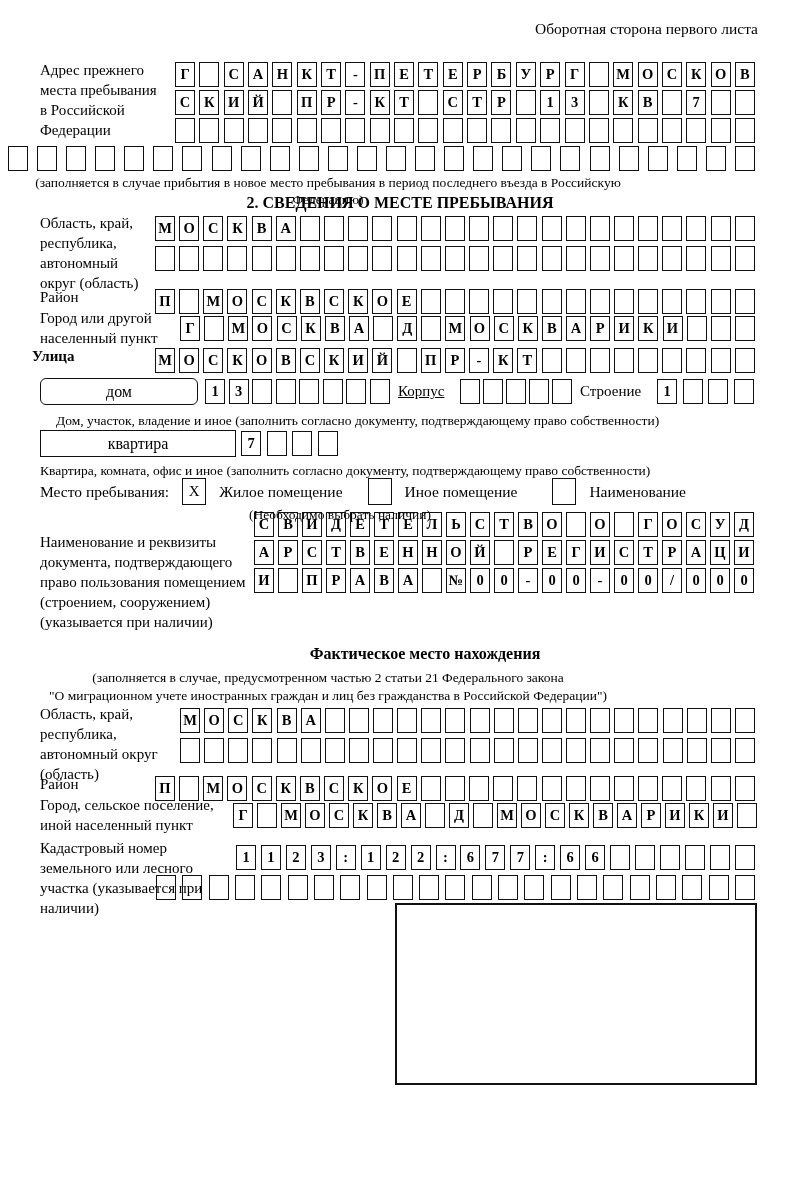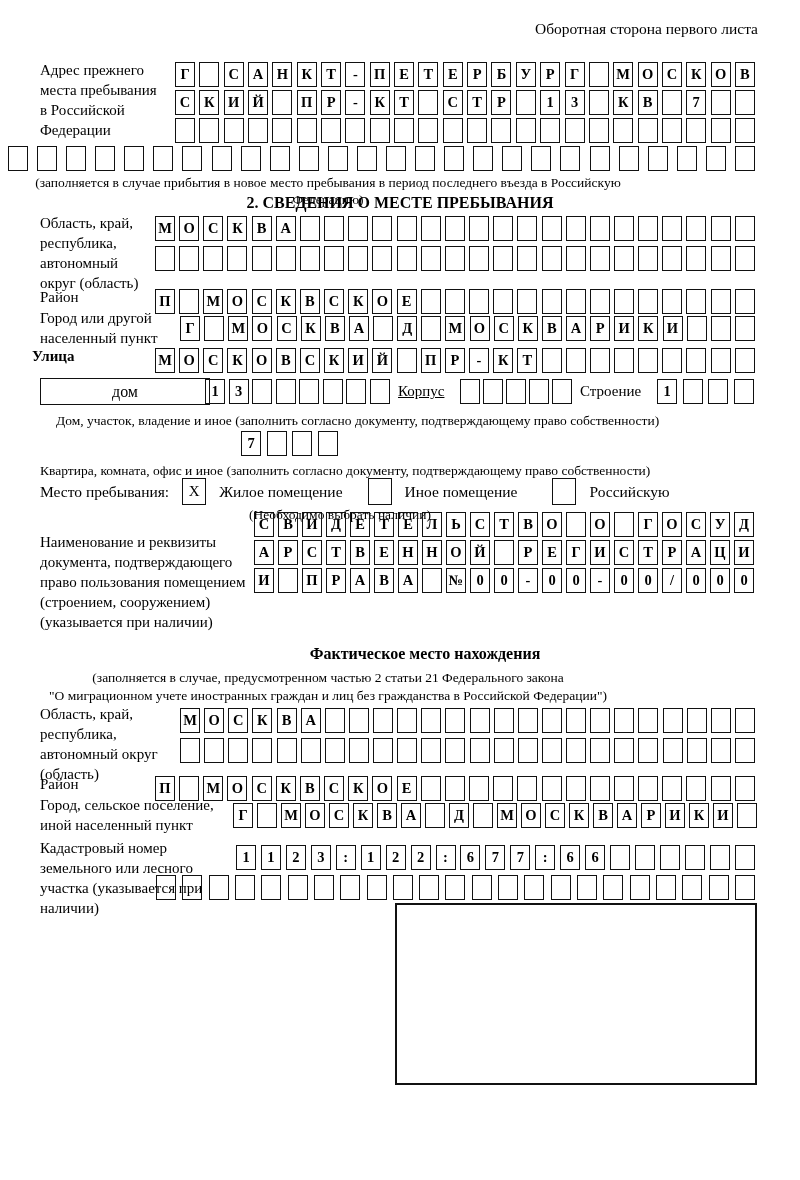--- a/index.html
+++ b/index.html
@@ -23,21 +23,21 @@
   #s2-title{top:194px;}
   #oblast-lbl{left:40px;top:213px;width:112px;}
   #oblast-r1{left:155px;top:216px;width:600px;}
   #oblast-r2{left:155px;top:246px;width:600px;}
   #rayon-lbl{left:40px;top:287px;}
   #rayon-r{left:155px;top:289px;width:600px;}
   #gorod-lbl{left:40px;top:308px;width:140px;}
   #gorod-r{left:180px;top:316px;width:575px;}
   #ulitsa-lbl{left:32px;top:346px;font-weight:bold;}
   #ulitsa-r{left:155px;top:348px;width:600px;}
-  #dom-box{left:40px;top:378px;width:170px;height:27px;}
+  #dom-box{left:40px;top:378px;width:158px;height:27px;border-radius:6px;}
   #dom-cells{left:205px;top:379px;width:185px;}
   #korpus-lbl{left:398px;top:381px;text-decoration:underline;}
   #korpus-cells{left:460px;top:379px;width:112px;}
   #stroenie-lbl{left:580px;top:381px;}
   #stroenie-cells{left:657px;top:379px;width:97px;}
   #dom-cap{left:40px;top:412px;margin-left:16px;}
   #kv-box{left:40px;top:430px;width:196px;height:27px;}
   #kv-cells{left:241px;top:431px;width:97px;}
   #kv-cap{left:40px;top:462px;}
   #mesto{left:40px;top:478px;display:flex;align-items:center;gap:13px;position:absolute;font-size:15.5px;}
@@ -343,36 +343,37 @@
     </div>
   <div class="lbl" id="stroenie-lbl">Строение</div>
   <div class="r" id="stroenie-cells">
       <div class="cell">1</div>
       <div class="cell"></div>
       <div class="cell"></div>
       <div class="cell"></div>
     </div>
   <div class="cap" id="dom-cap">Дом, участок, владение и иное (заполнить согласно документу, подтверждающему право собственности)</div>
 
+  <div class="wbox" id="kv-box">квартира</div>
   <div class="r" id="kv-cells">
       <div class="cell">7</div>
       <div class="cell"></div>
       <div class="cell"></div>
       <div class="cell"></div>
     </div>
   <div class="cap" id="kv-cap">Квартира, комната, офис и иное (заполнить согласно документу, подтверждающему право собственности)</div>
 
   <div id="mesto">
     <span>Место пребывания:</span>
     <span class="cb">X</span>
     <span>Жилое помещение</span>
     <span class="cb" style="margin-left:12px"></span>
     <span>Иное помещение</span>
     <span class="cb" style="margin-left:22px"></span>
-    <span>Российскую</span>
+    <span>Наименование</span>
   </div>
   <div class="cap" id="mesto-cap">(Необходимо выбрать наличии)</div>
 
   <div class="lbl" id="doc-lbl">Наименование и реквизиты документа, подтверждающего право пользования помещением (строением, сооружением) (указывается при наличии)</div>
   <div class="r" id="doc-r1">
       <div class="cell">С</div>
       <div class="cell">В</div>
       <div class="cell">И</div>
       <div class="cell">Д</div>
       <div class="cell">Е</div>

